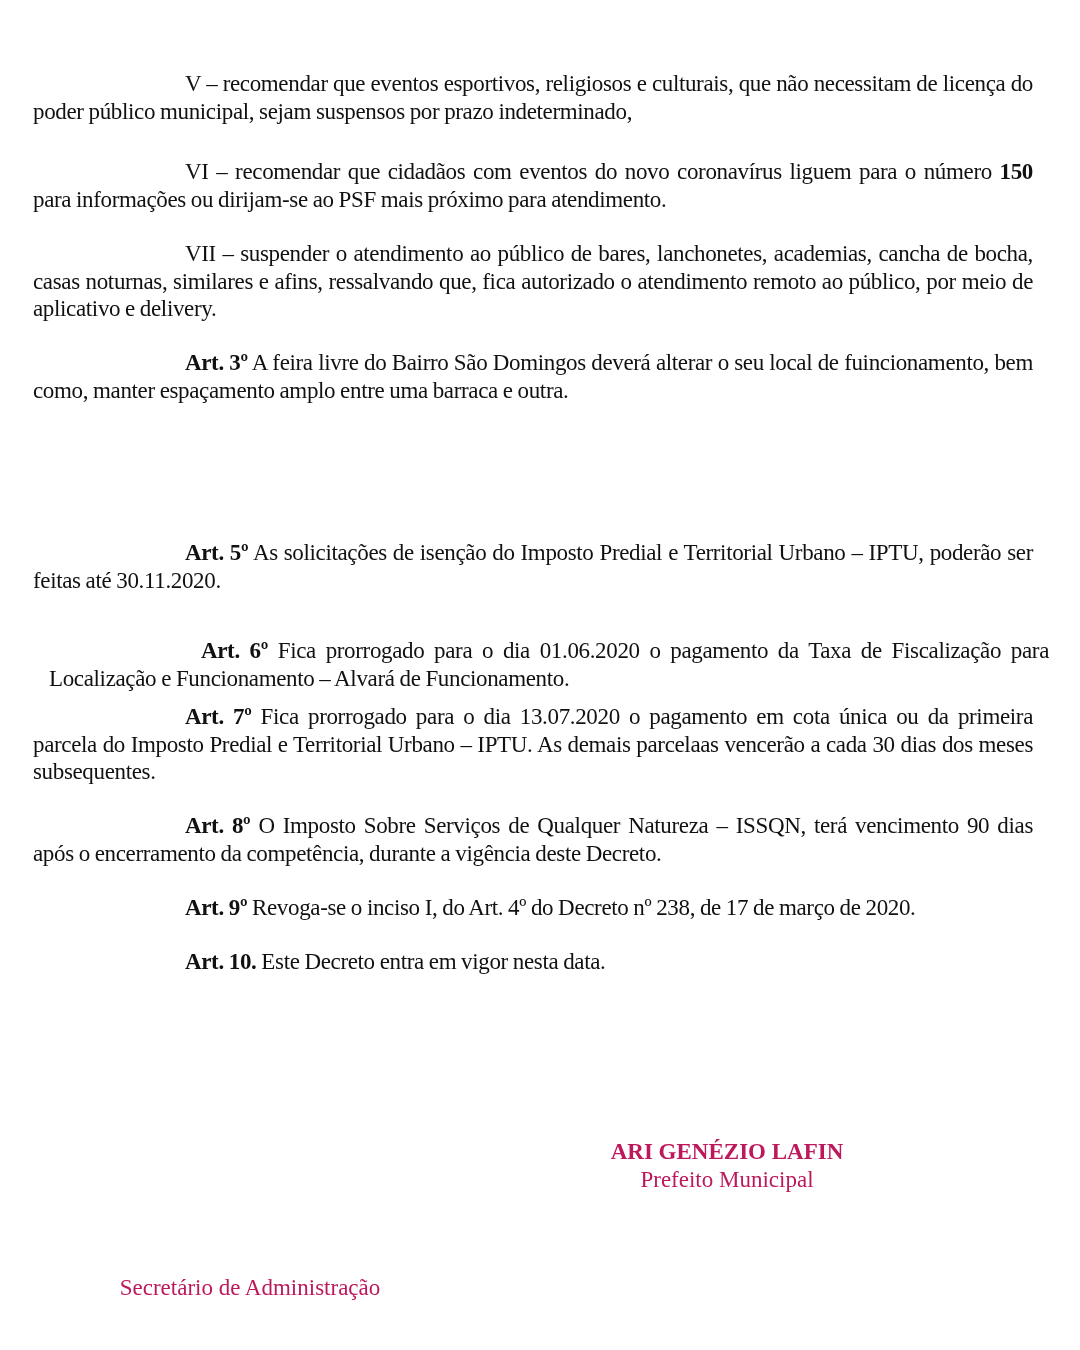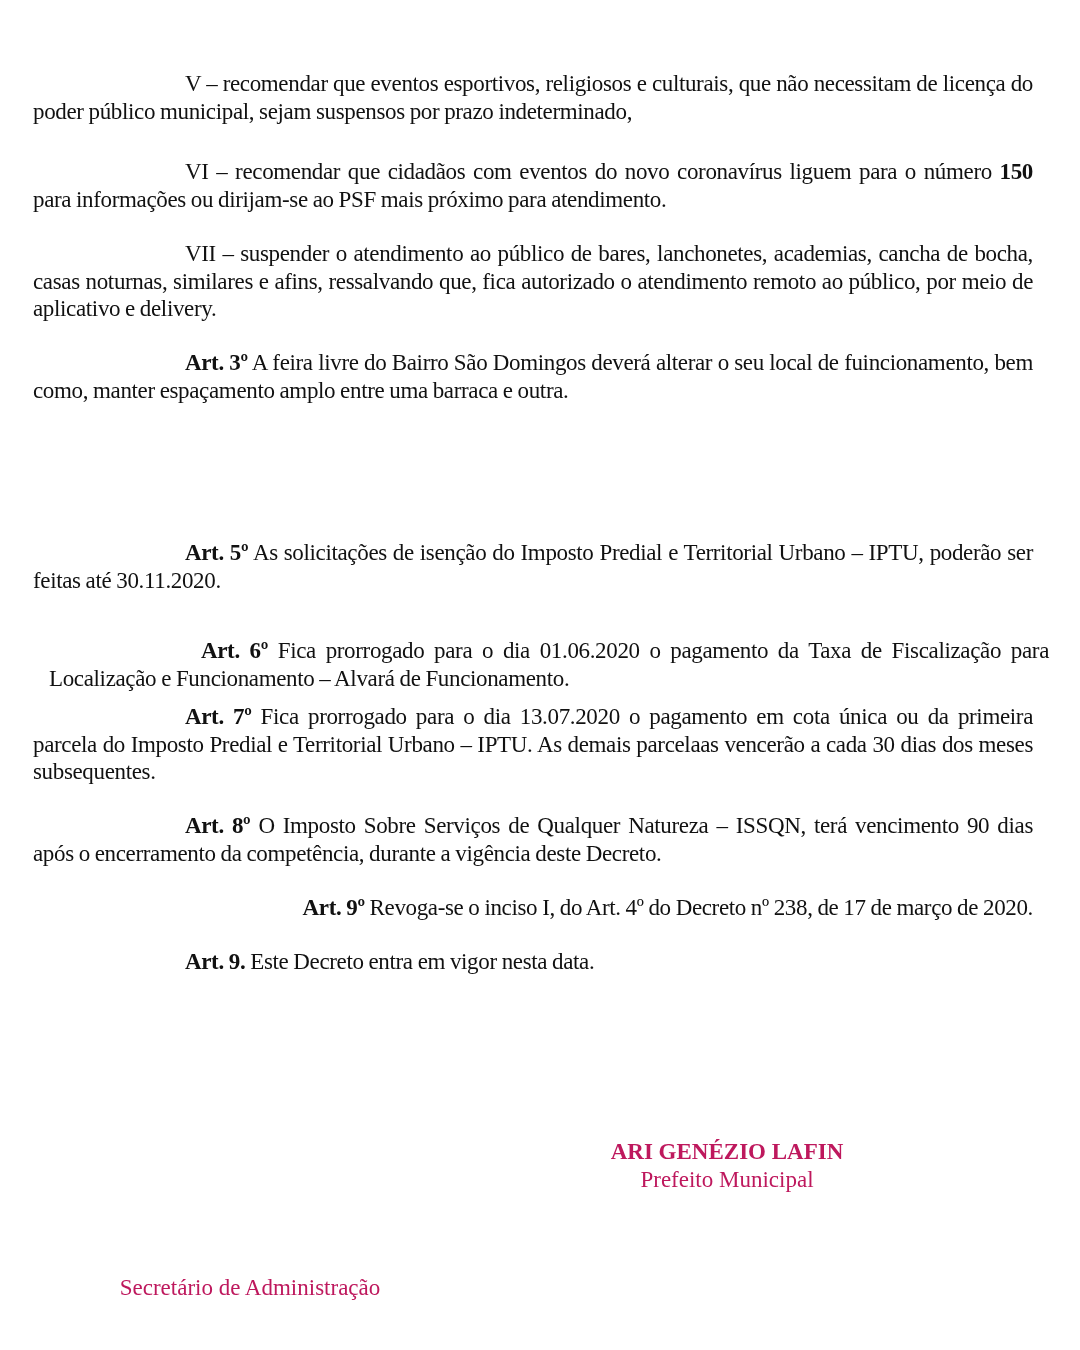--- a/index.html
+++ b/index.html
@@ -59,26 +59,26 @@
   </p>
 
   <p class="para" style="top:703px; margin:0;">
     <b>Art. 7º</b><span> Fica prorrogado para o dia 13.07.2020 o pagamento em cota única ou da primeira parcela do Imposto Predial e Territorial Urbano – IPTU. As demais parcelaas vencerão a cada 30 dias dos meses subsequentes.</span>
   </p>
 
   <p class="para" style="top:812px; margin:0;">
     <b>Art. 8º</b><span> O Imposto Sobre Serviços de Qualquer Natureza – ISSQN, terá vencimento 90 dias após o encerramento da competência, durante a vigência deste Decreto.</span>
   </p>
 
-  <p class="para single" style="top:894px; margin:0;text-align:right;">
+  <p class="para single" style="top:894px; margin:0;">
     <b>Art. 9º</b><span> Revoga-se o inciso I, do Art. 4º do Decreto nº 238, de 17 de março de 2020.</span>
   </p>
 
   <p class="para single" style="top:948px; margin:0;">
-    <b>Art. 9.</b><span> Este Decreto entra em vigor nesta data.</span>
+    <b>Art. 10.</b><span> Este Decreto entra em vigor nesta data.</span>
   </p>
 
 
   <div class="sig" style="left:574px; top:1138px; width:306px;">
     <div class="name">ARI GENÉZIO LAFIN</div>
     <div class="role">Prefeito Municipal</div>
   </div>
 
   <div class="sig" style="left:20px; top:1274px; width:460px;">
     <div class="role">Secretário de Administração</div>

